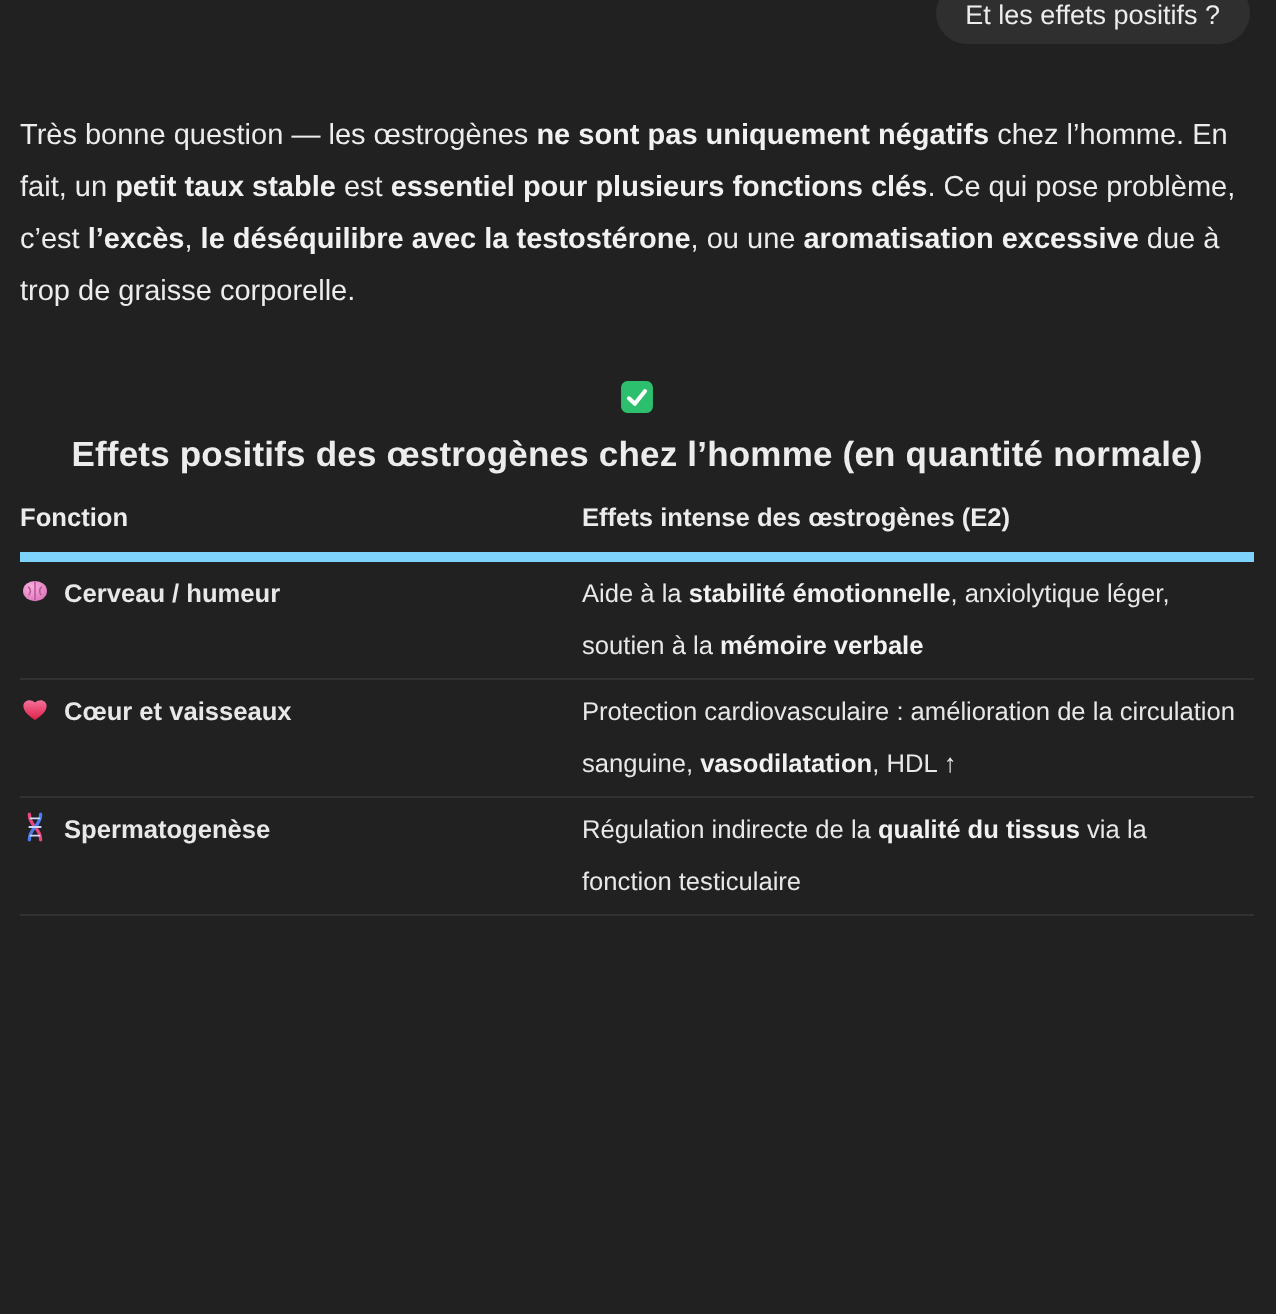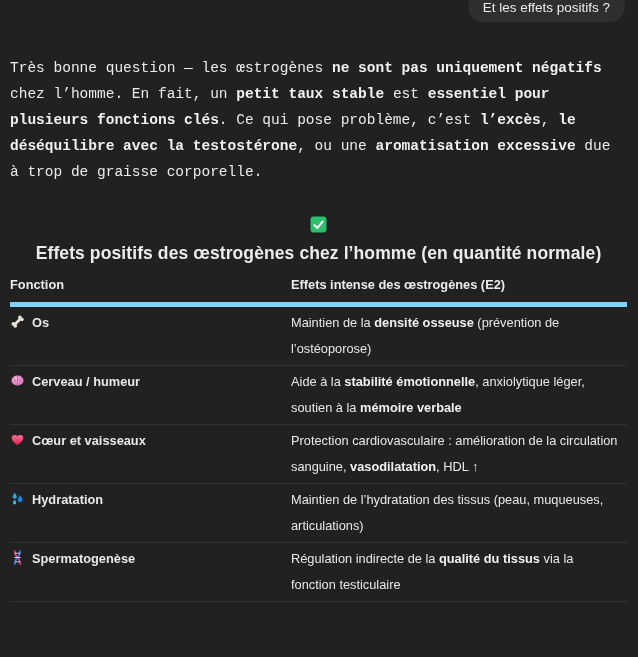--- a/index.html
+++ b/index.html
@@ -9,21 +9,21 @@
     font-family:"Liberation Sans","DejaVu Sans",sans-serif;
     -webkit-font-smoothing:antialiased;
   }
   .bubble{
     position:absolute;top:-9px;right:13px;
     background:#2f2f2f;border-radius:18px;
     padding:9px 15px 7px;font-size:13.5px;line-height:15px;color:#ececec;
     white-space:nowrap;
   }
   .content{padding:0 11px 0 10px;}
-  .para{margin:55px 0 0;font-size:14.5px;line-height:26px;font-family:Liberation Mono, monospace;}
+  .para{margin:55px 0 0;font-size:14.5px;line-height:26px;}
   .para b, .fx b{font-weight:700;color:#f1f1f1;}
   .section-title{
     display:flex;align-items:center;gap:10px;
     margin:31px 0 0;font-size:17.5px;font-weight:700;letter-spacing:.1px;flex-direction:column;
   }
   .check{width:17px;height:17px;flex:0 0 auto;}
   table{width:100%;border-collapse:collapse;margin-top:8px;}
   th{
     text-align:left;font-size:12.8px;font-weight:700;color:#ececec;
     padding:5px 8px 10px 0;border-bottom:5px solid #7dd3fc;
@@ -58,32 +58,20 @@
   <table>
     <thead>
       <tr>
         <th class="col-fn">Fonction</th>
         <th>Effets intense des œstrogènes (E2)</th>
       </tr>
     </thead>
     <tbody id="rows">
         <tr>
           <td class="fn"><span class="icon"><svg viewBox="0 0 16 16">
-                <g fill="#e6e1da">
-                  <circle cx="3.6" cy="10.6" r="2"></circle>
-                  <circle cx="5.6" cy="12.6" r="2"></circle>
-                  <circle cx="10.6" cy="3.6" r="2"></circle>
-                  <circle cx="12.6" cy="5.6" r="2"></circle>
-                  <path d="M4 10.2 10.2 4 12.2 6 6 12.2Z"></path>
-                </g>
-              </svg></span><span>Os</span></td>
-          <td class="fx">Maintien de la <b>densité osseuse</b> (prévention de l’ostéoporose)</td>
-        </tr>
-        <tr>
-          <td class="fn"><span class="icon"><svg viewBox="0 0 16 16">
                 <defs>
                   <radialGradient id="bg1" cx="0.35" cy="0.3" r="0.9">
                     <stop offset="0" stop-color="#f6aede"></stop>
                     <stop offset="1" stop-color="#d96fb4"></stop>
                   </radialGradient>
                 </defs>
                 <ellipse cx="8" cy="8" rx="6.4" ry="5.4" fill="url(#bg1)"></ellipse>
                 <path d="M8 3.2v9.4M4.6 6c1.2.8 1.2 3 .2 4M11.4 6c-1.2.8-1.2 3-.2 4" stroke="#c05a9c" stroke-width=".9" fill="none" stroke-linecap="round"></path>
               </svg></span><span>Cerveau / humeur</span></td>
           <td class="fx">Aide à la <b>stabilité émotionnelle</b>, anxiolytique léger, soutien à la <b>mémoire verbale</b></td>
@@ -95,28 +83,20 @@
                     <stop offset="0" stop-color="#f4719b"></stop>
                     <stop offset="1" stop-color="#e02148"></stop>
                   </linearGradient>
                 </defs>
                 <path fill="url(#hg)" d="M8 13.8C-3.4 6.8 3.6 0.6 8 4.5 12.4 0.6 19.4 6.8 8 13.8Z"></path>
               </svg></span><span>Cœur et vaisseaux</span></td>
           <td class="fx">Protection cardiovasculaire : amélioration de la circulation sanguine, <b>vasodilatation</b>, HDL ↑</td>
         </tr>
         <tr>
           <td class="fn"><span class="icon"><svg viewBox="0 0 16 16">
-                <path d="M5 1.8C5 1.8 2.8 4.6 2.8 6.1a2.2 2.2 0 0 0 4.4 0C7.2 4.6 5 1.8 5 1.8Z" fill="#2fa6ef"></path>
-                <path d="M10.8 4.4c0 0-2.6 3.2-2.6 5a2.6 2.6 0 0 0 5.2 0c0-1.8-2.6-5-2.6-5Z" fill="#1d84dd"></path>
-                <path d="M4.9 9.4c0 0-1.7 2.1-1.7 3.2a1.7 1.7 0 0 0 3.4 0c0-1.1-1.7-3.2-1.7-3.2Z" fill="#45b5f6"></path>
-              </svg></span><span>Hydratation</span></td>
-          <td class="fx">Maintien de l’hydratation des tissus (peau, muqueuses, articulations)</td>
-        </tr>
-        <tr>
-          <td class="fn"><span class="icon"><svg viewBox="0 0 16 16">
                 <path d="M5 1.2c0 6.8 6 6.8 6 13.6" stroke="#e8467c" stroke-width="1.8" fill="none" stroke-linecap="round"></path>
                 <path d="M11 1.2c0 6.8-6 6.8-6 13.6" stroke="#4a7bee" stroke-width="1.8" fill="none" stroke-linecap="round"></path>
                 <path d="M5.6 3.4h4.8M5 8h6M5.6 12.6h4.8" stroke="#cdd9fb" stroke-width="1" stroke-linecap="round"></path>
               </svg></span><span>Spermatogenèse</span></td>
           <td class="fx">Régulation indirecte de la <b>qualité du tissus</b> via la fonction testiculaire</td>
         </tr>
       </tbody>
   </table>
 </div>
 

